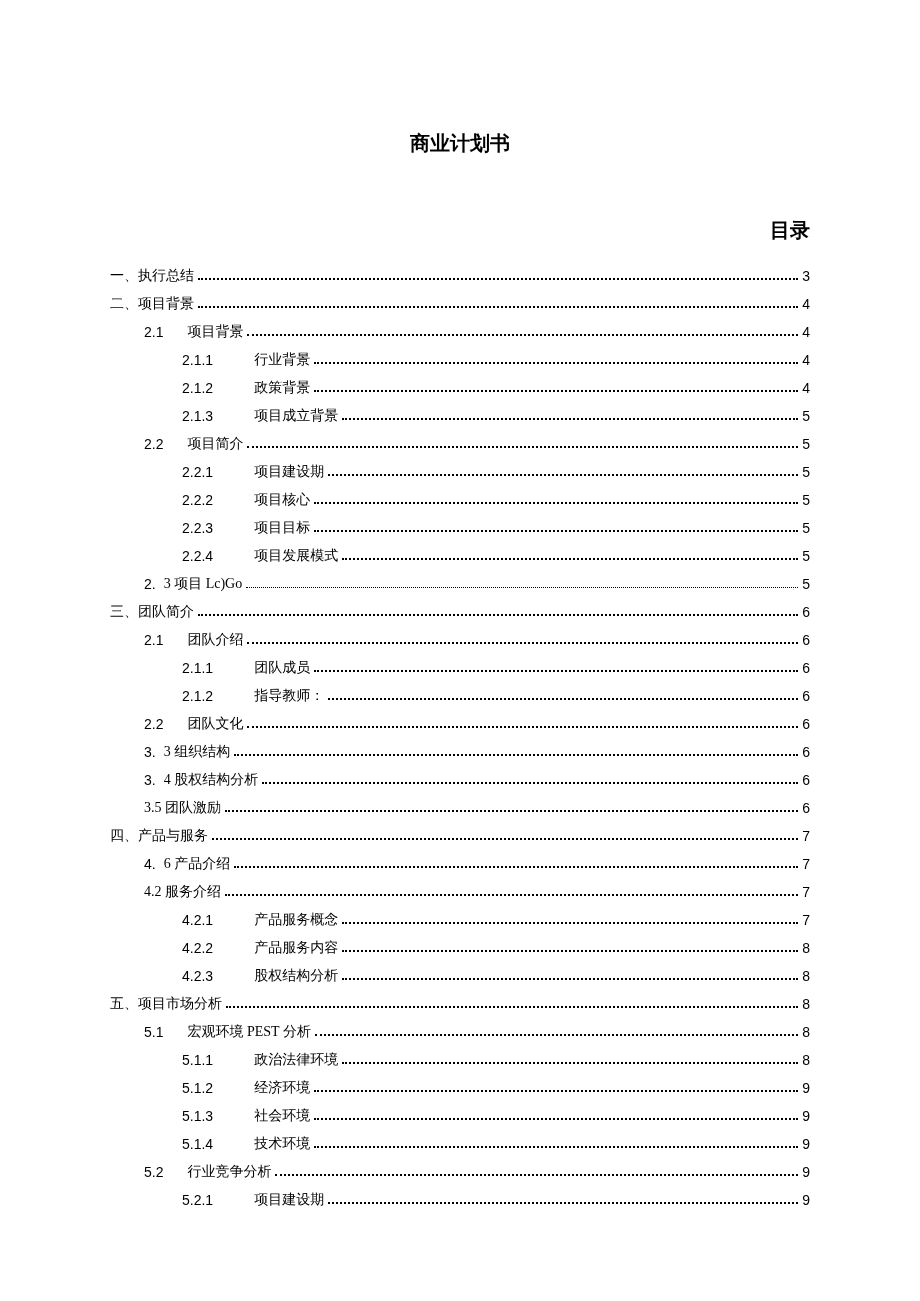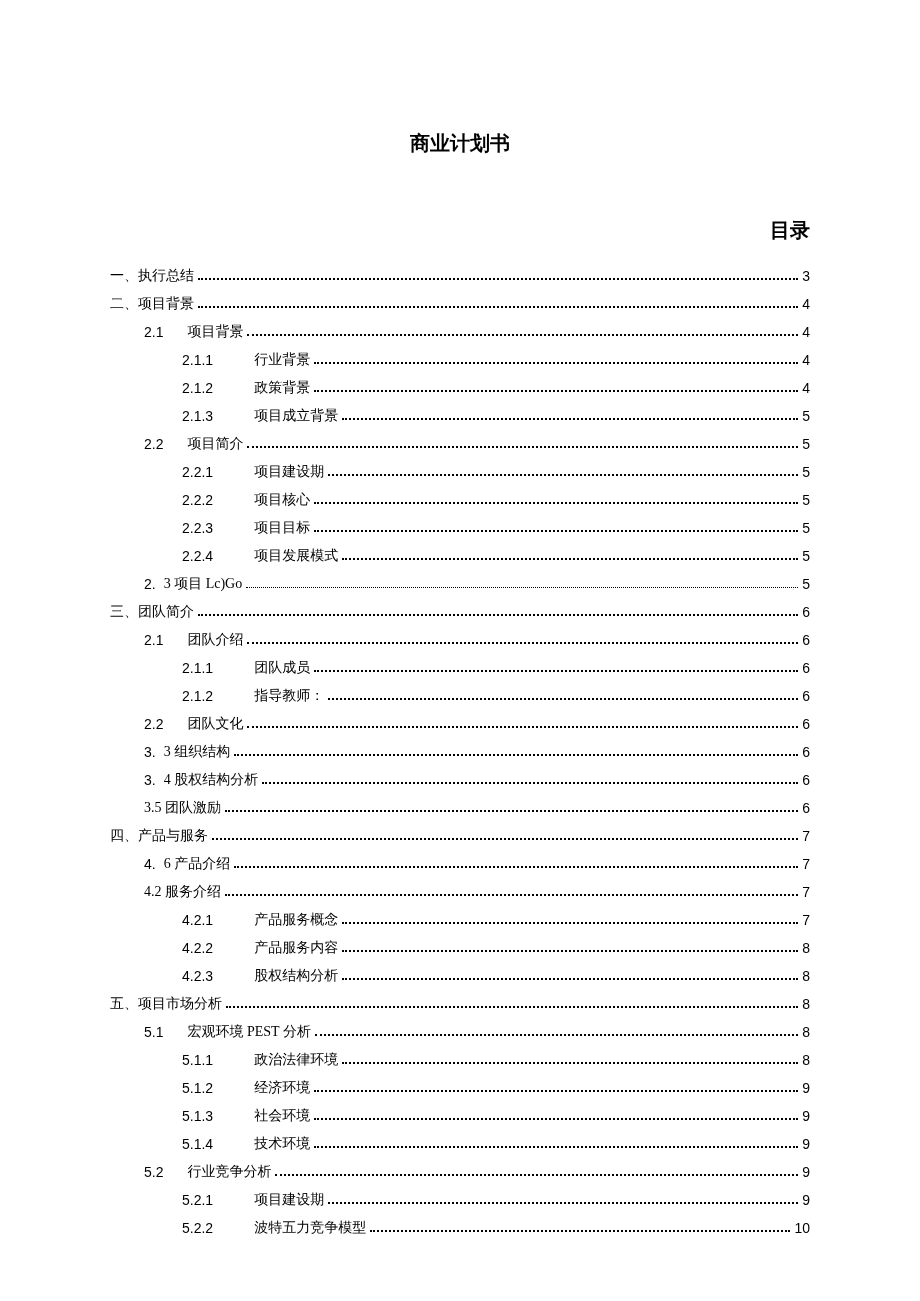--- a/index.html
+++ b/index.html
@@ -274,20 +274,14 @@
         <span class="toc-text">行业竞争分析</span>
         <span class="toc-dots"></span>
         <span class="toc-page">9</span>
       </div>
       <div class="toc-row indent-2">
         <span class="toc-num num-l3">5.2.1</span>
         <span class="toc-text">项目建设期</span>
         <span class="toc-dots"></span>
         <span class="toc-page">9</span>
       </div>
-      <div class="toc-row indent-2">
-        <span class="toc-num num-l3">5.2.2</span>
-        <span class="toc-text">波特五力竞争模型</span>
-        <span class="toc-dots"></span>
-        <span class="toc-page">10</span>
-      </div>
     </div>
 </div>
 
 </body></html>

